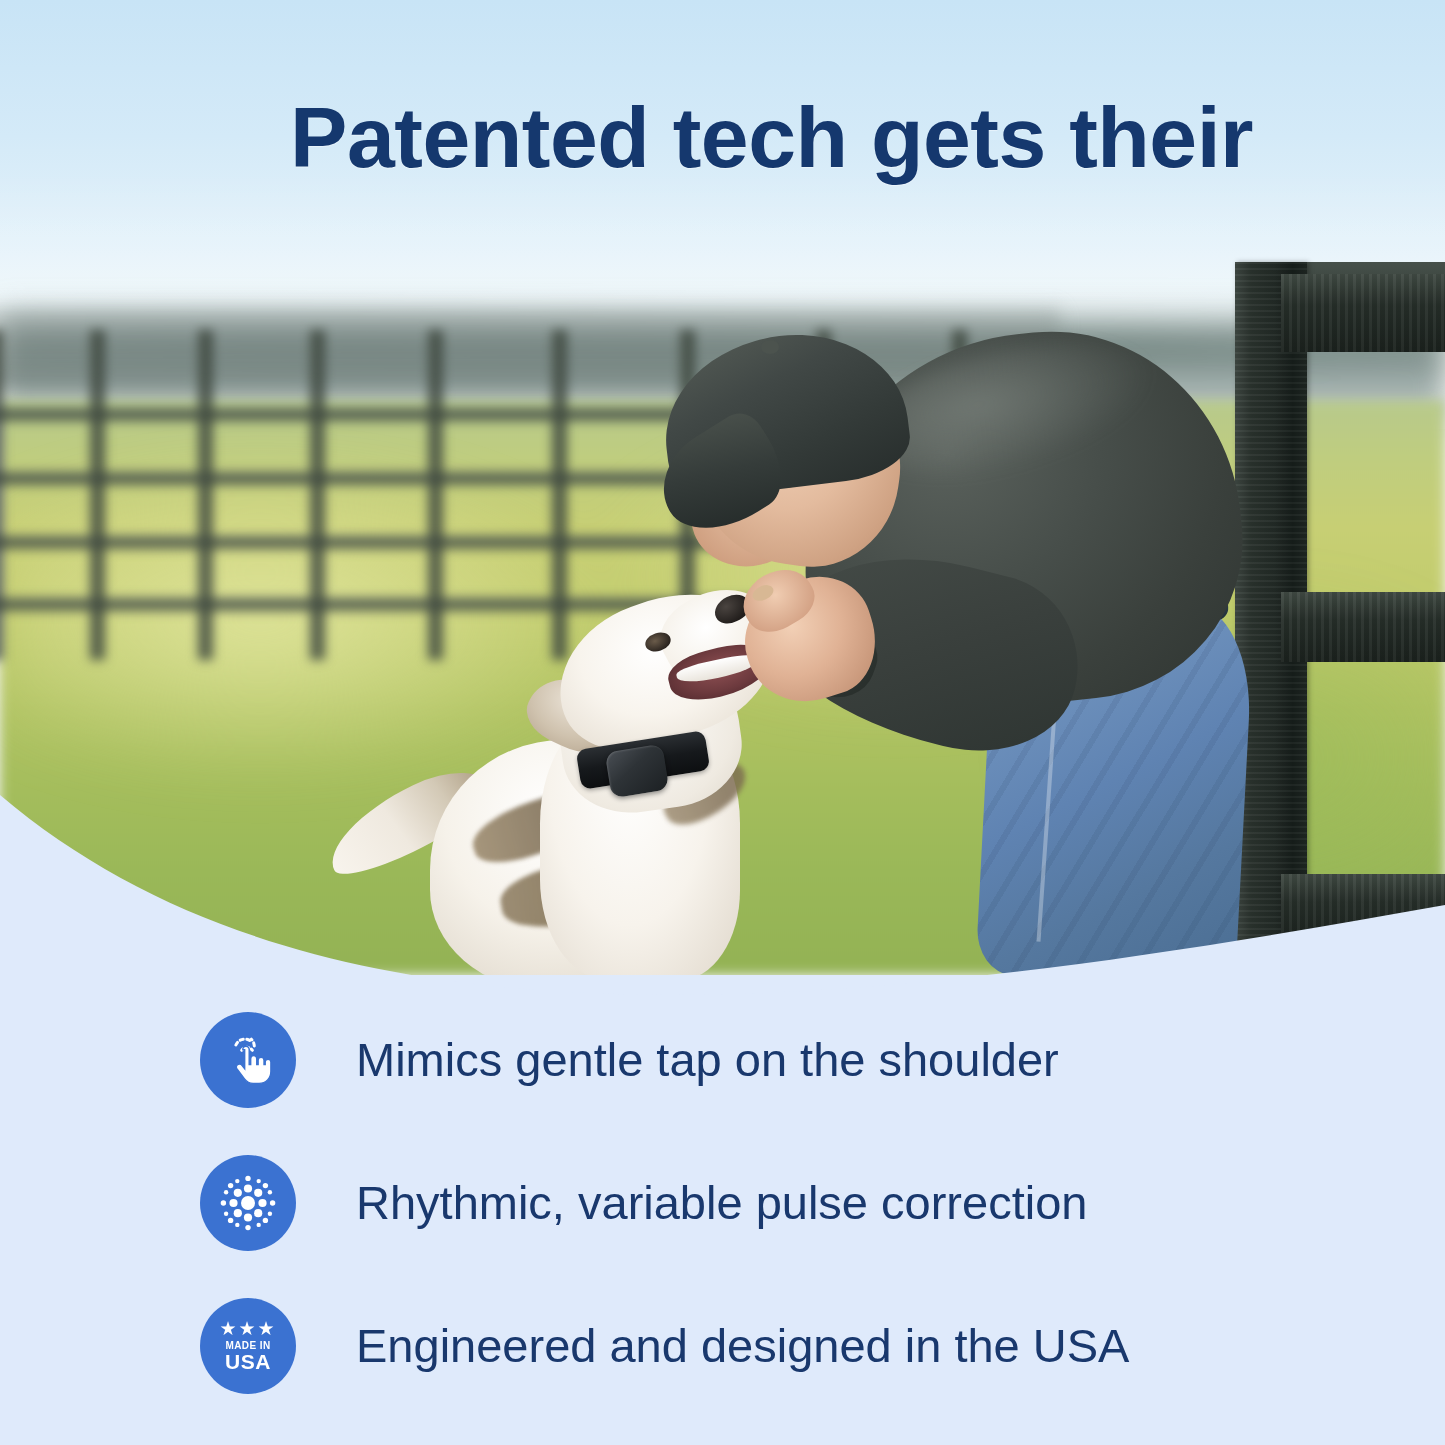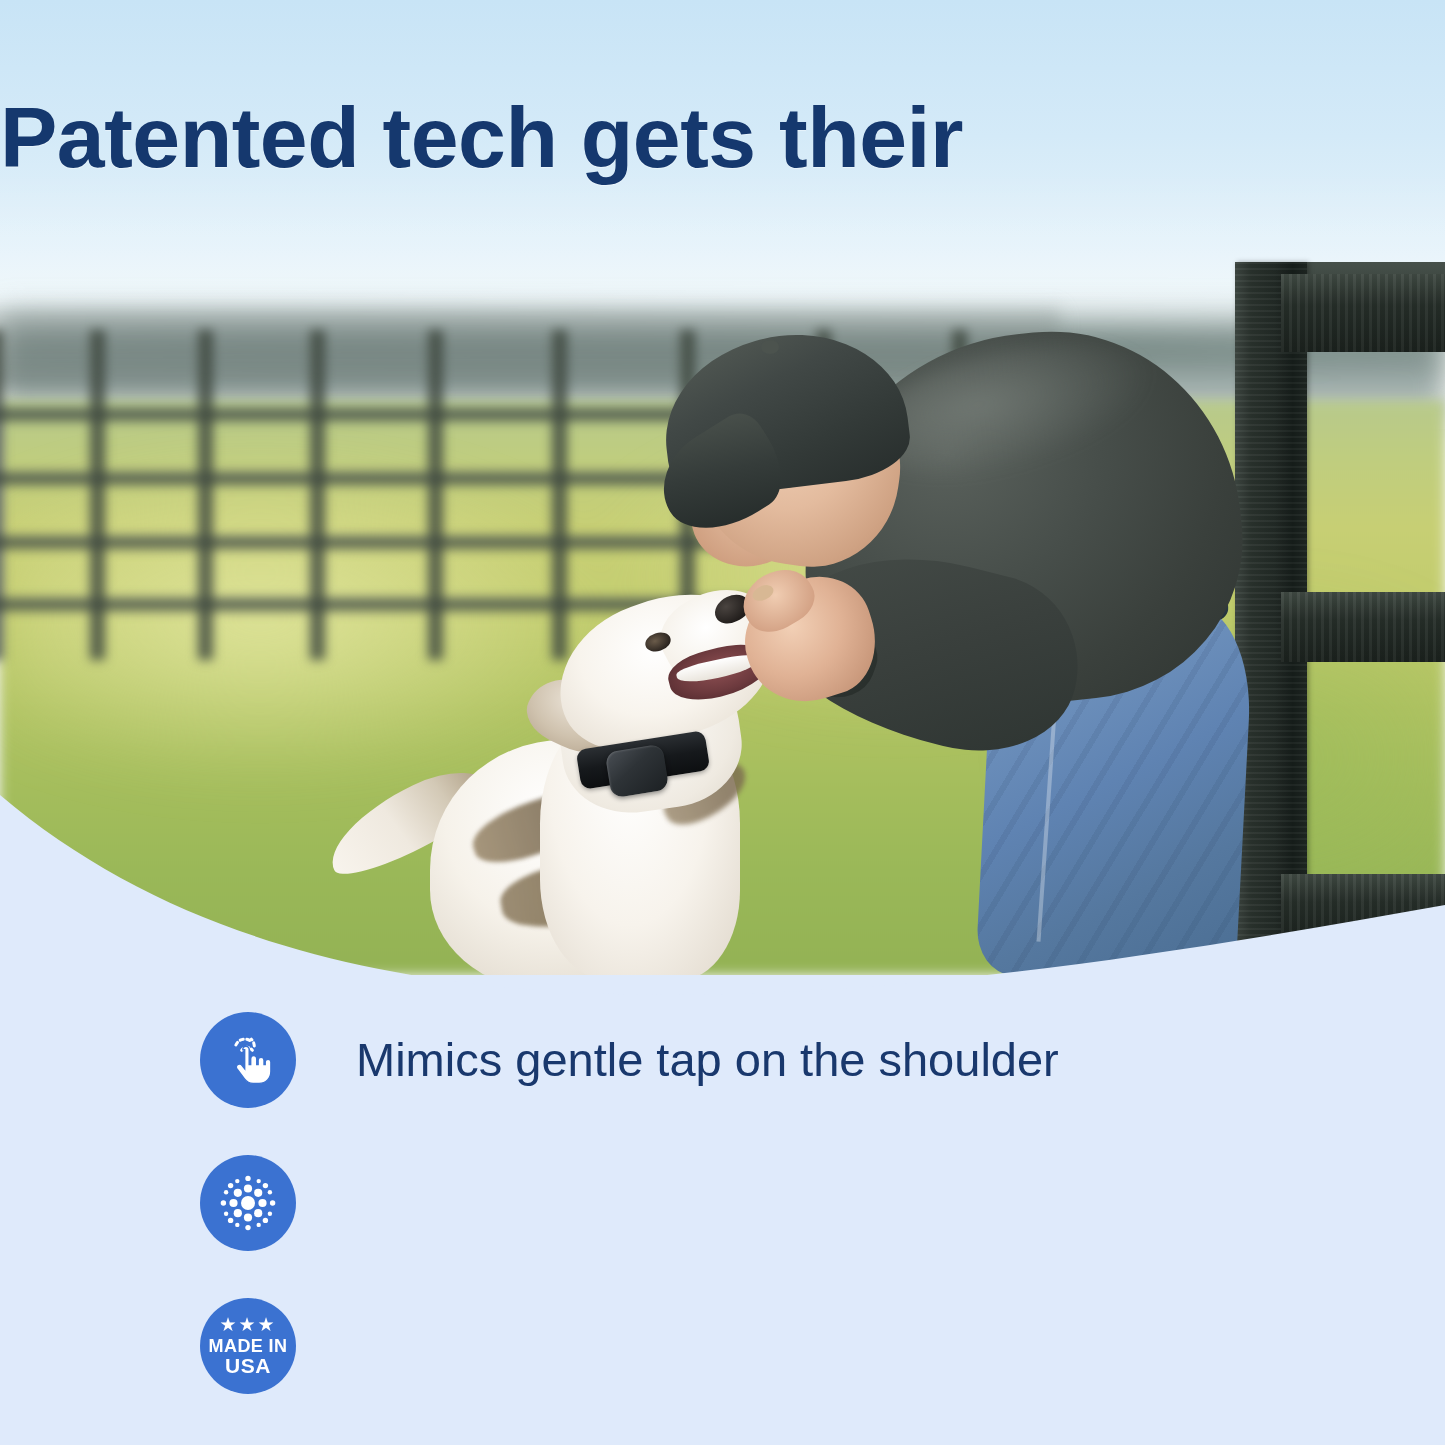--- a/index.html
+++ b/index.html
@@ -325,22 +325,22 @@
 
   
   .curve-panel {
     position:absolute; left:0; top:0; width:1445px; height:1445px;
     pointer-events:none;
   }
   .curve-panel svg { display:block; width:1445px; height:1445px; }
 
   
   .headline {
-    position:absolute; left:0; top:88px; width:1241px;
-    text-align:left;
+    position:absolute; left:12px; top:88px; width:1241px;
+    text-align:right;
     color:#15386e;
     font-weight:bold;
     font-size:86px;
     line-height:1.15;
     letter-spacing:-0.5px;
     font-family:"Liberation Sans", sans-serif;
     z-index:6;
     text-shadow:0 1px 1px rgba(255,255,255,.45);
   }
 
@@ -370,21 +370,21 @@
     font-size:47px;
     line-height:1.05;
     white-space:nowrap;
     font-family:"Liberation Sans", sans-serif;
   }
 
   
   .usa-badge{ width:96px;height:96px;display:flex;flex-direction:column;
     align-items:center;justify-content:center;color:#fff; }
   .usa-stars{ font-size:19px; letter-spacing:2px; line-height:1; margin-bottom:3px; }
-  .usa-made{ font-size:18px; font-weight:bold; line-height:1; letter-spacing:.4px; }
+  .usa-made{ font-size:10px; font-weight:bold; line-height:1; letter-spacing:.4px; }
   .usa-usa{ font-size:21px; font-weight:bold; line-height:1.05; letter-spacing:.5px; }
 </style>
 </head>
 <body>
 
 <div id="stage">
 
   <div class="photo">
     <div class="sky-haze"></div>
     <div class="treeline"></div>
@@ -508,26 +508,28 @@
             <circle cx="42.7" cy="10.1" r="2.2"></circle>
             <circle cx="10.1" cy="21.3" r="2.2"></circle>
             <circle cx="53.9" cy="21.3" r="2.2"></circle>
             <circle cx="10.1" cy="42.7" r="2.2"></circle>
             <circle cx="53.9" cy="42.7" r="2.2"></circle>
             <circle cx="21.3" cy="53.9" r="2.2"></circle>
             <circle cx="42.7" cy="53.9" r="2.2"></circle>
           </g>
         </svg>
       </div>
+      <div class="feat-text">Rhythmic, variable pulse correction</div>
     </div>
 
     <div class="feature-row">
       <div class="feat-icon">
         <div class="usa-badge">
           <div class="usa-stars">★★★</div>
           <div class="usa-made">MADE IN</div>
           <div class="usa-usa">USA</div>
         </div>
       </div>
+      <div class="feat-text">Engineered and designed in the USA</div>
     </div>
 
   </div>
 </div>
 
 </body></html>

